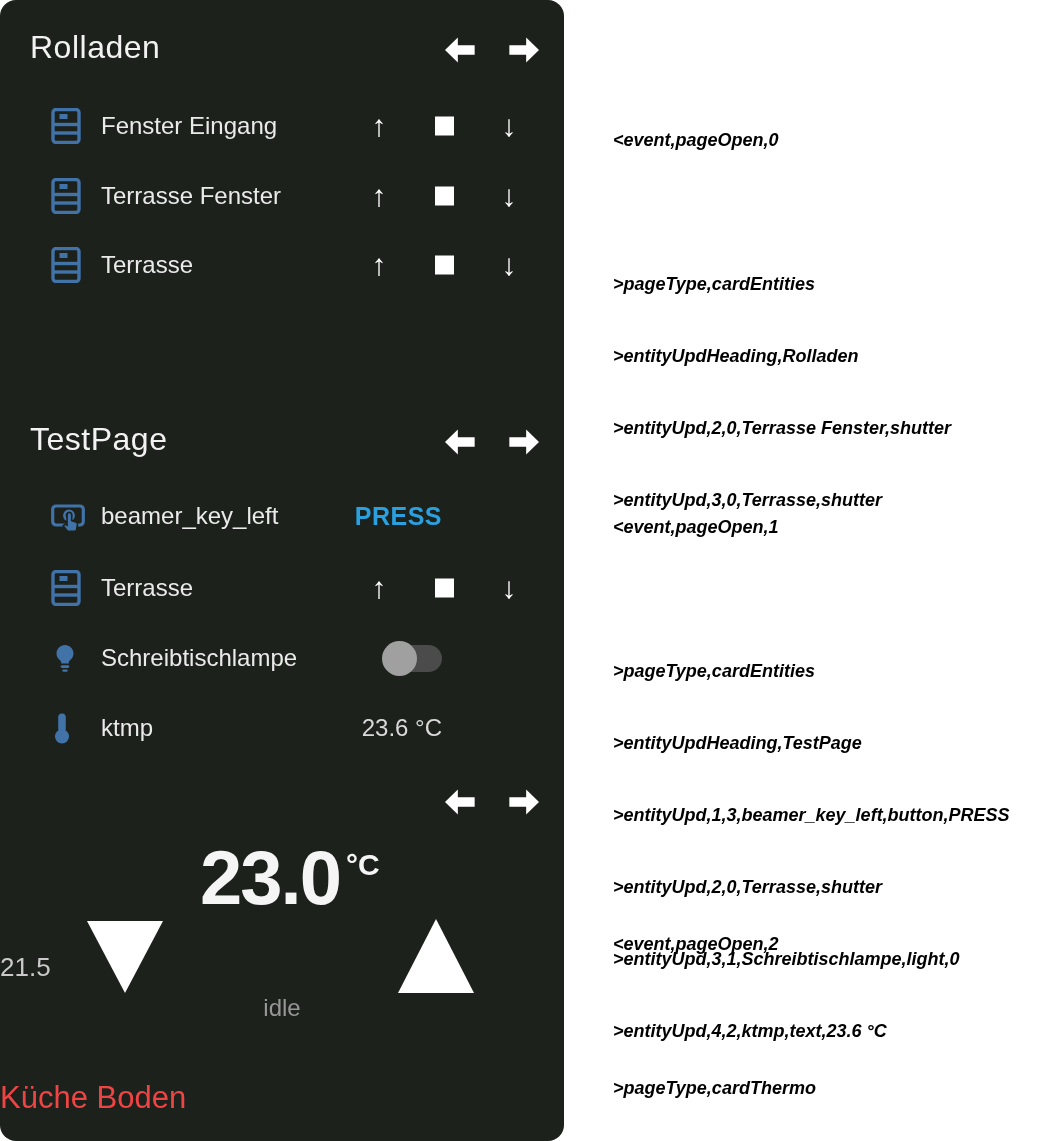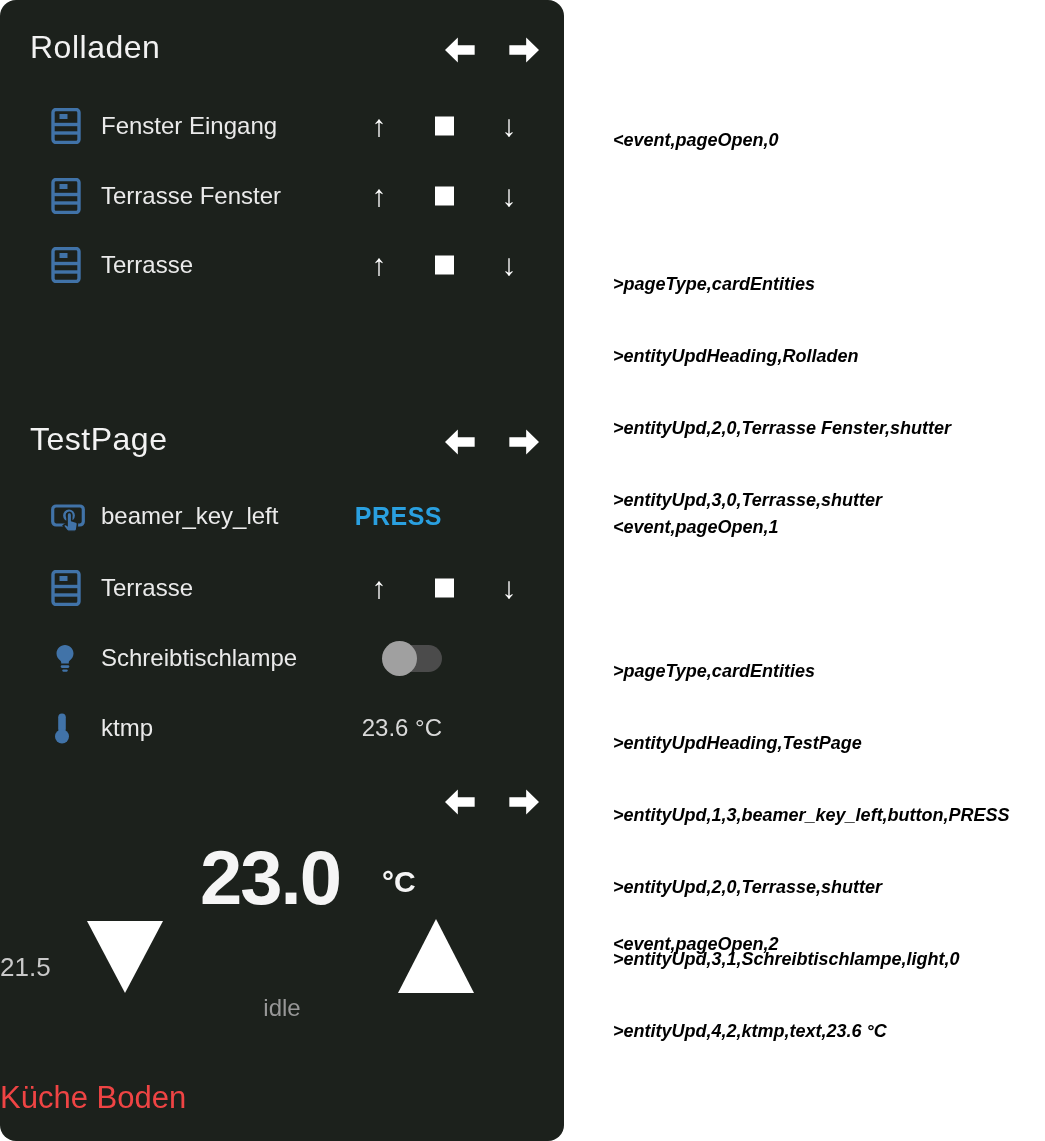--- a/index.html
+++ b/index.html
@@ -19,21 +19,21 @@
   .ctl-up { left:354px; }
   .ctl-down { left:484px; }
   .ctl-stop { position:absolute; left:429px; top:50%; transform:translateY(-50%); width:19px; height:19px; background:#ffffff; }
   .e-value { position:absolute; right:37px; top:50%; transform:translateY(-50%); font-size:24px; color:#d9d9d9; white-space:nowrap; }
   .press-value { color:#2aa0e0; font-weight:700; font-size:25px; letter-spacing:0.5px; }
 
   .toggle { position:absolute; right:37px; top:50%; transform:translateY(-50%); width:60px; height:36px; }
   .toggle-track { position:absolute; left:13px; top:5px; width:47px; height:27px; border-radius:14px; background:#4b4b4b; }
   .toggle-knob { position:absolute; left:0; top:0.5px; width:35px; height:35px; border-radius:50%; background:#a0a0a0; }
 
-  .temp-current-wrap { position:absolute; left:200px; top:840px; display:flex; align-items:center;gap:36px; }
+  .temp-current-wrap { position:absolute; left:200px; top:840px; display:flex; align-items:flex-start; }
   .temp-current { font-size:76px; font-weight:700; color:#f5f5f5; letter-spacing:-2px; line-height:1; }
   .temp-unit { font-size:30px; font-weight:700; color:#f5f5f5; margin-top:8px; margin-left:6px; }
   .tri { position:absolute; }
   .temp-target { position:absolute; left:0; top:952px; width:564px; font-size:26px; color:#c9c9c9; }
   .temp-state { position:absolute; left:0; top:994px; width:564px; text-align:center; font-size:24px; color:#979797; }
   .thermo-name { position:absolute; left:0; top:1080px; width:500px; font-size:31px; color:#ef4444; }
 
   .log-block { position:absolute; left:613px; color:#000000; font-weight:700; font-size:18px; line-height:24px; white-space:pre;font-style:italic; }
   .log-line { min-height:24px; }
 </style>
@@ -220,14 +220,15 @@
   <div class="log-line">&gt;entityUpdHeading,TestPage</div>
   <div class="log-line">&gt;entityUpd,1,3,beamer_key_left,button,PRESS</div>
   <div class="log-line">&gt;entityUpd,2,0,Terrasse,shutter</div>
   <div class="log-line">&gt;entityUpd,3,1,Schreibtischlampe,light,0</div>
   <div class="log-line">&gt;entityUpd,4,2,ktmp,text,23.6 °C</div>
 </div>
 
 <div class="log-block" style="top:884px;">
   <div class="log-line">&lt;event,pageOpen,2</div>
   <div class="log-line"></div>
+  <div class="log-line">&gt;pageType,cardThermo</div>
   
 </div>
 
 </body></html>

